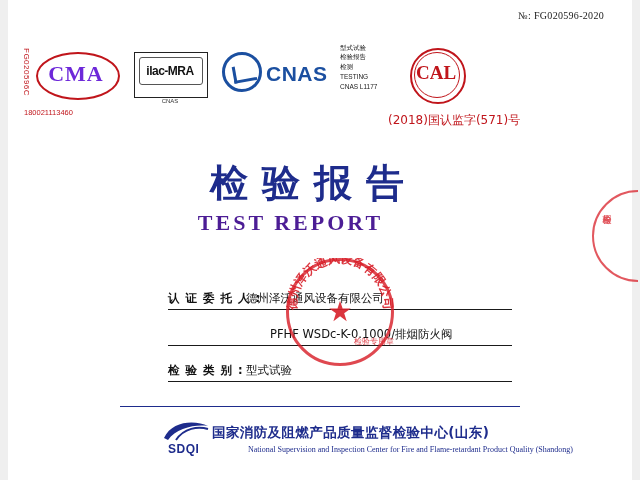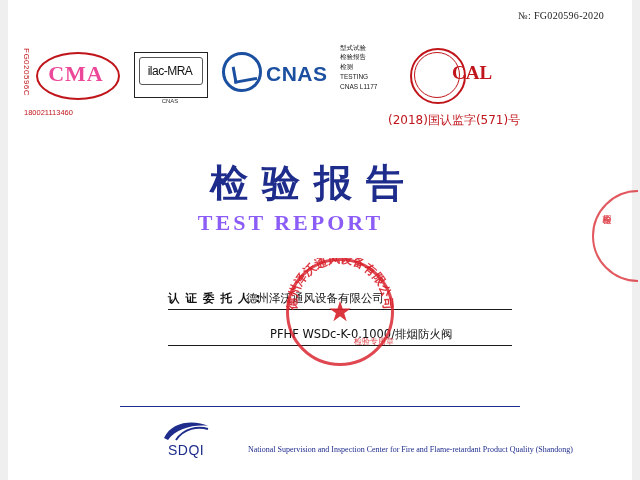--- a/index.html
+++ b/index.html
@@ -70,21 +70,21 @@
     border: 2px solid #c0151b;
     border-radius: 50%;
   }
   .cma .txt {
     position: absolute;
     left: 0; top: 9px;
     width: 80px;
     text-align: center;
     font-size: 22px;
     font-weight: bold;
-    color: #ec4899;
+    color: #6d28d9;
     font-family: "Liberation Serif", serif;
     letter-spacing: 1px;
   }
   .cma-num {
     position: absolute;
     left: 8px;
     top: 68px;
     font-size: 7.5px;
     color: #c0151b;
     font-family: "Liberation Sans", sans-serif;
@@ -110,21 +110,21 @@
     width: 62px; height: 26px;
     border: 1px solid #555;
     border-radius: 3px;
   }
   .ilac .txt {
     position: absolute;
     left: 0; top: 16px;
     width: 72px;
     text-align: center;
     font-size: 12px;
-    font-weight: normal;
+    font-weight: bold;
     color: #111;
     font-family: "Liberation Sans", sans-serif;
     letter-spacing: -0.5px;
   }
   .ilac .sub {
     position: absolute;
     left: 0; top: 50px;
     width: 72px;
     text-align: center;
     font-size: 6px;
@@ -202,21 +202,20 @@
   }
   .cal .txt {
     position: absolute;
     left: 0; top: 14px;
     width: 52px;
     text-align: center;
     font-size: 19px;
     font-weight: bold;
     color: #c0151b;
     font-family: "Liberation Serif", serif;
-    padding-left: 36px;
   }
   .cal-num {
     position: absolute;
     left: 372px;
     top: 72px;
     font-size: 12px;
     color: #c0151b;
     font-family: "DejaVu Sans", sans-serif;
     white-space: nowrap;
   }
@@ -237,21 +236,21 @@
   }
   .title-en {
     position: absolute;
     top: 210px;
     left: 0;
     width: 581px;
     text-align: center;
     font-size: 22px;
     font-weight: bold;
     letter-spacing: 3px;
-    color: #8b5cf6;
+    color: #4c1d95;
     font-family: "Liberation Serif", serif;
   }
 
   
   .field {
     position: absolute;
     left: 168px;
     width: 344px;
     height: 26px;
   }
@@ -385,22 +384,22 @@
   }
   .sdqi .swoosh {
     position: absolute;
     left: 0; top: 0;
     width: 48px; height: 24px;
   }
   .sdqi .name {
     position: absolute;
     left: 6px;
     top: 24px;
-    font-size: 14px;
-    font-weight: normal;
+    font-size: 12px;
+    font-weight: bold;
     color: #1e2c8c;
     font-family: "Liberation Sans", sans-serif;
     letter-spacing: 0.5px;
   }
   .footer-cn {
     position: absolute;
     left: 212px;
     top: 424px;
     font-size: 13.5px;
     font-weight: bold;
@@ -479,20 +478,25 @@
     <span class="label">认 证 委 托 人 :</span>
     <span class="value">德州泽沃通风设备有限公司</span>
     <div class="rule"></div>
   </div>
 
   <div class="field" id="field-model">
     <span class="value">PFHF WSDc-K-0.1000/排烟防火阀</span>
     <div class="rule"></div>
   </div>
 
+  <div class="field" id="field-type">
+    <span class="label">检 验 类 别 :</span>
+    <span class="value">型式试验</span>
+    <div class="rule"></div>
+  </div>
 
   <div class="stamp">
     <div class="circle"></div>
     <svg class="arc" viewBox="0 0 108 108">
       <defs>
         <path id="arcpath" d="M 12,62 A 44,44 0 1 1 96,62" fill="none"></path>
       </defs>
       <text>
         <textPath href="#arcpath" startOffset="50%" text-anchor="middle">德州泽沃通风设备有限公司</textPath>
       </text>
@@ -504,15 +508,16 @@
   <div class="footer-rule"></div>
 
   <div class="sdqi">
     <svg class="swoosh" viewBox="0 0 48 24">
       <path d="M2 20 C10 2, 34 2, 46 8 C34 6, 14 10, 6 22 Z" fill="#1e2c8c"></path>
       <path d="M14 22 C22 10, 36 8, 46 11" stroke="#1e2c8c" stroke-width="2" fill="none"></path>
     </svg>
     <div class="name">SDQI</div>
   </div>
 
+  <div class="footer-cn">国家消防及阻燃产品质量监督检验中心(山东)</div>
   <div class="footer-en">National Supervision and Inspection Center for Fire and Flame-retardant Product Quality (Shandong)</div>
 
 </div>
 
 </body></html>

